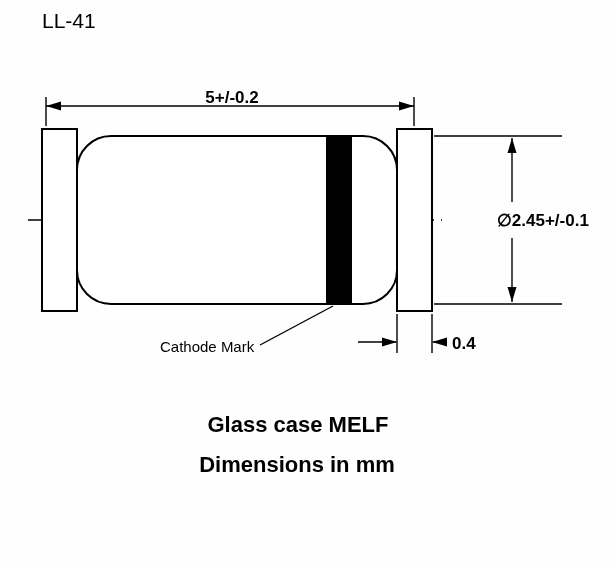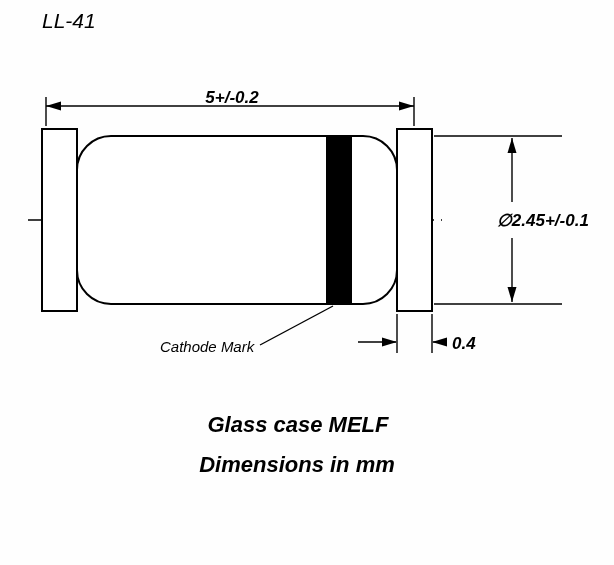--- a/index.html
+++ b/index.html
@@ -7,21 +7,20 @@
     padding: 0;
     background: #ffffff;
   }
   .page {
     position: relative;
     width: 614px;
     height: 565px;
     background: #fefefe;
     font-family: "Liberation Sans", sans-serif;
     overflow: hidden;
-    font-style: italic;
   }
   svg text {
     font-family: "Liberation Sans", sans-serif;
     fill: #000000;
   }
   .t-title   { font-size: 21px; font-weight: 400; }
   .t-dim     { font-size: 17px; font-weight: 700; }
   .t-label   { font-size: 15px; font-weight: 400; }
   .t-caption { font-size: 22px; font-weight: 700; }
 </style>

